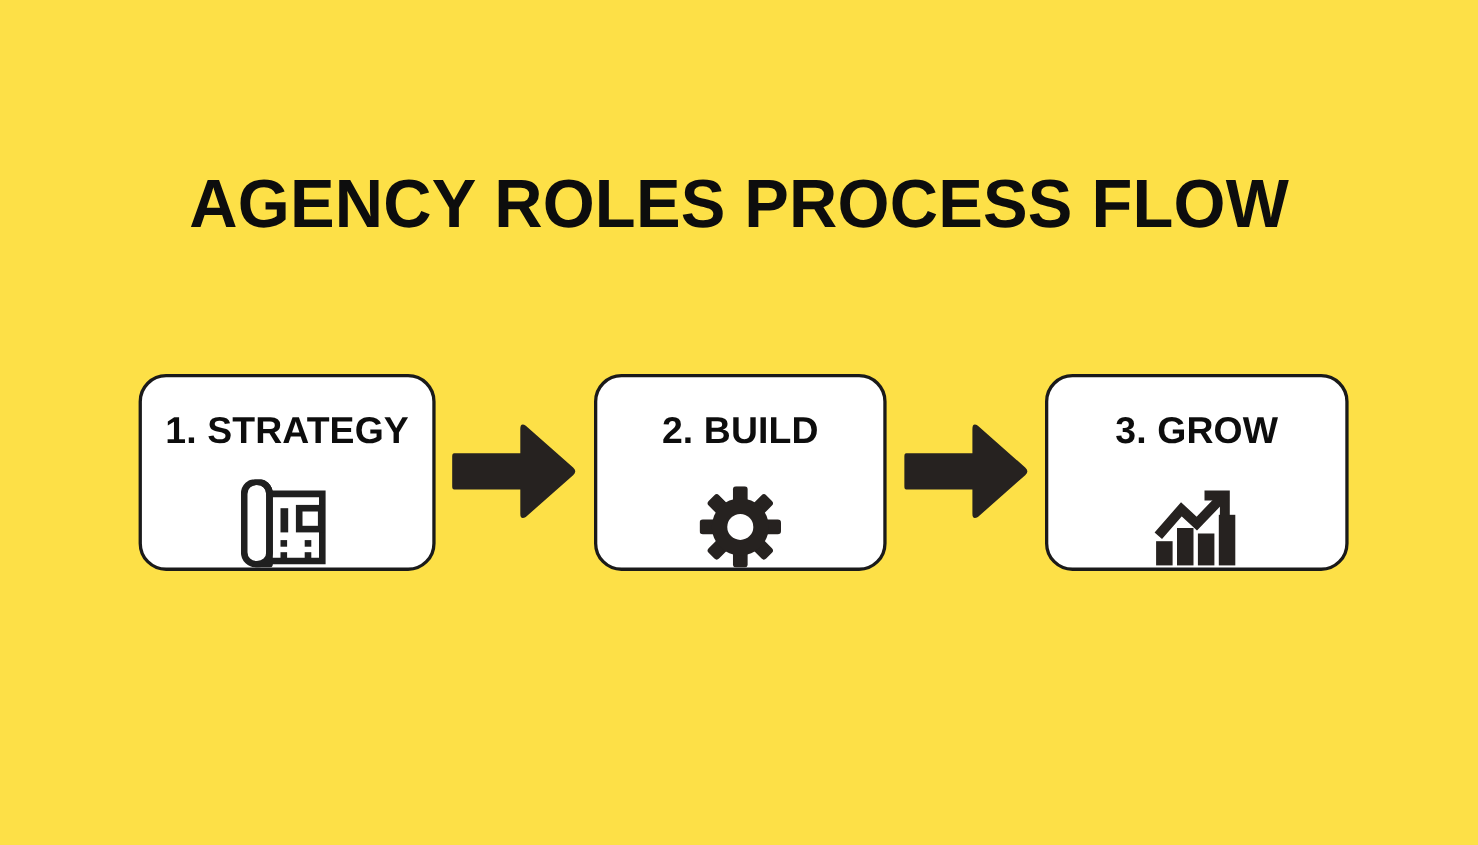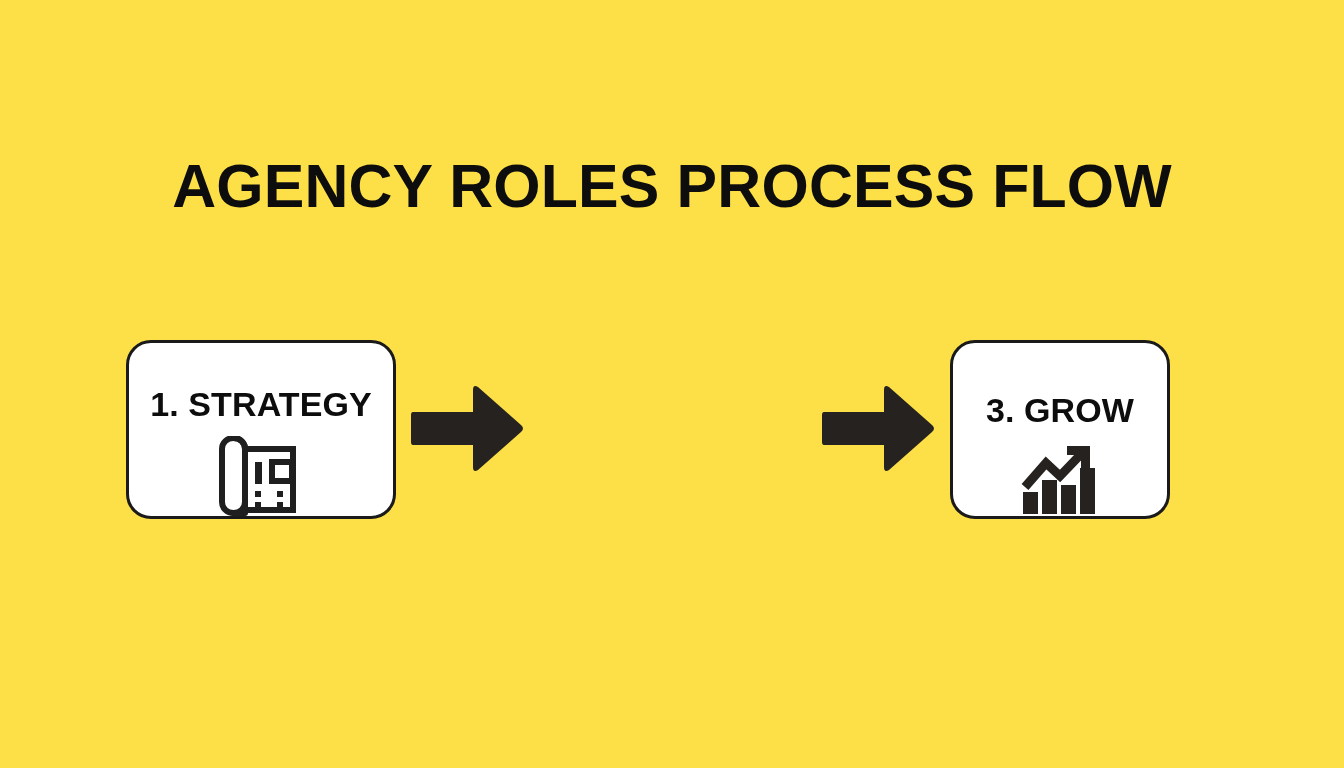--- a/index.html
+++ b/index.html
@@ -52,25 +52,25 @@
     position: absolute;
     top: 0;
     height: 179px;
     box-sizing: border-box;
     background: #ffffff;
     border: 3px solid #1a1a1a;
     border-radius: 25px;
     display: flex;
     flex-direction: column;
     align-items: center;
-    justify-content: flex-end;
+    justify-content: space-between;
   }
   .step-card[data-card="0"] { left: 126px; width: 270px; }
   .step-card[data-card="1"] { left: 540px; width: 266px; }
-  .step-card[data-card="2"] { left: 950px; width: 220px; }
+  .step-card[data-card="2"] { left: 950px; width: 276px; }
 
   .step-label {
     margin-top: 31px;
     font-size: 34px;
     line-height: 36px;
     font-weight: 700;
     color: #0d0d0d;
     letter-spacing: 0.1px;
     white-space: nowrap;
     font-family: "Liberation Sans", "DejaVu Sans", sans-serif;
@@ -122,20 +122,42 @@
         <rect x="36" y="66" width="6" height="6" fill="#1f1f1f"></rect>
         <rect x="58" y="66" width="6" height="6" fill="#1f1f1f"></rect>
       </svg>
     </div>
 
     <svg class="flow-arrow" data-arrow="0" viewBox="0 0 113 91">
       <path d="M2 29 H62 V7 Q62 1 67 4 L110 42 Q114 45.5 110 49
                L67 87 Q62 90 62 84 V62 H2 Q0 62 0 59 V32 Q0 29 2 29 Z" fill="#262220"></path>
     </svg>
 
+    <div class="step-card" data-card="1">
+      <div class="step-label">2. BUILD</div>
+      <svg class="step-icon" width="74" height="74" viewBox="0 0 100 100">
+        <g fill="#262220">
+
+          <g>
+            <rect x="41" y="0" width="18" height="28" rx="4"></rect>
+            <rect x="41" y="72" width="18" height="28" rx="4"></rect>
+            <rect x="0" y="41" width="28" height="18" rx="4"></rect>
+            <rect x="72" y="41" width="28" height="18" rx="4"></rect>
+            <g transform="rotate(45 50 50)">
+              <rect x="41" y="0" width="18" height="28" rx="4"></rect>
+              <rect x="41" y="72" width="18" height="28" rx="4"></rect>
+              <rect x="0" y="41" width="28" height="18" rx="4"></rect>
+              <rect x="72" y="41" width="28" height="18" rx="4"></rect>
+            </g>
+          </g>
+          <circle cx="50" cy="50" r="35"></circle>
+        </g>
+        <circle cx="50" cy="50" r="16" fill="#ffffff"></circle>
+      </svg>
+    </div>
 
     <svg class="flow-arrow" data-arrow="1" viewBox="0 0 113 91">
       <path d="M2 29 H62 V7 Q62 1 67 4 L110 42 Q114 45.5 110 49
                L67 87 Q62 90 62 84 V62 H2 Q0 62 0 59 V32 Q0 29 2 29 Z" fill="#262220"></path>
     </svg>
 
     <div class="step-card" data-card="2">
       <div class="step-label">3. GROW</div>
       <svg class="step-icon" width="80" height="74" viewBox="0 0 80 74">
         <g fill="#262220">

